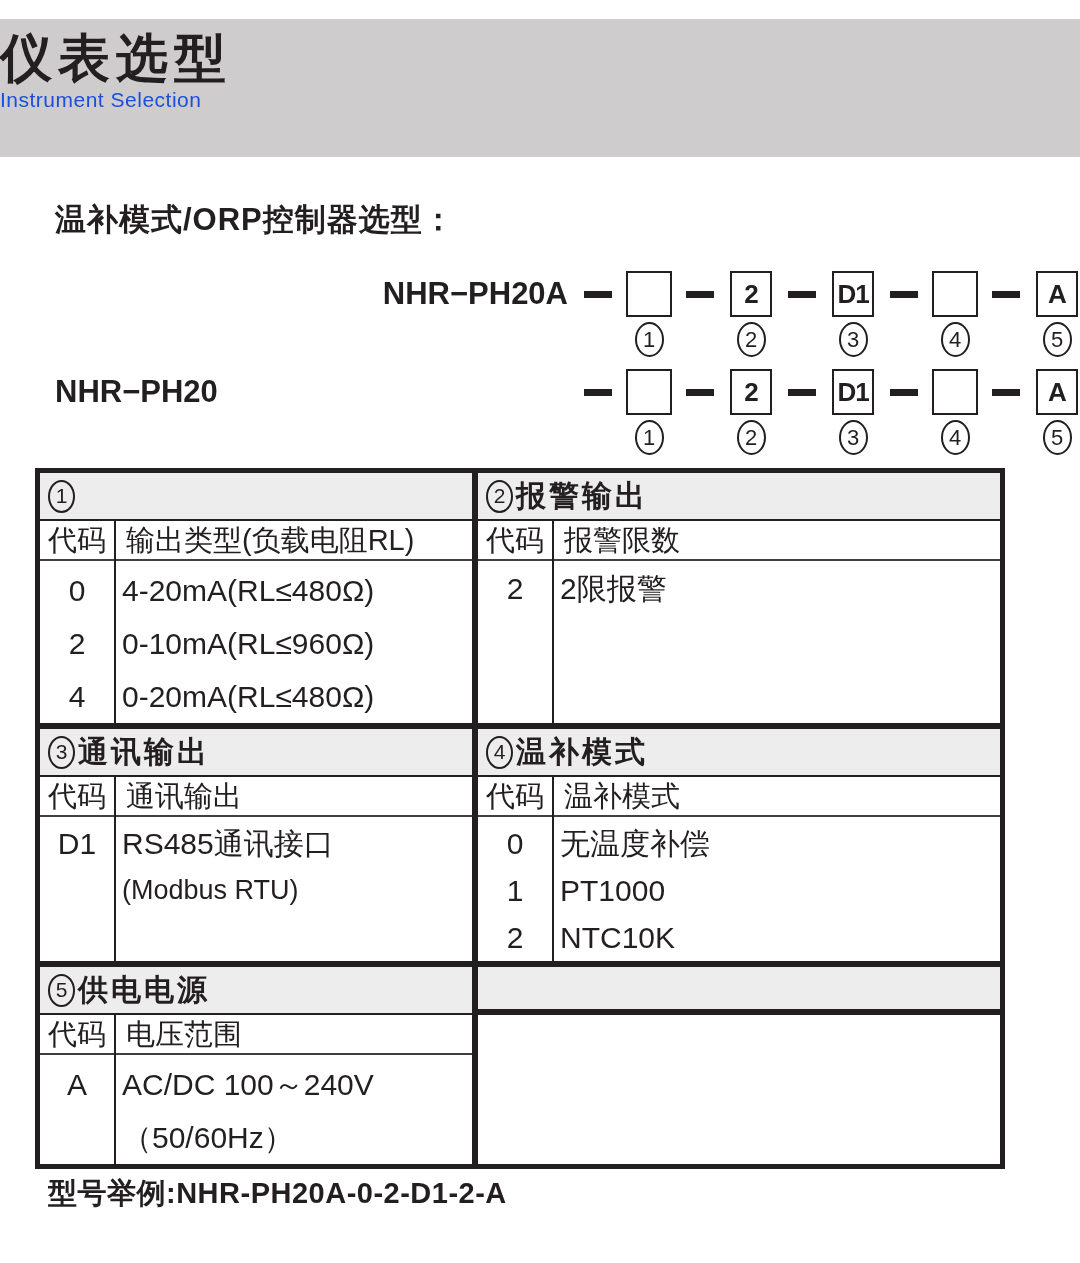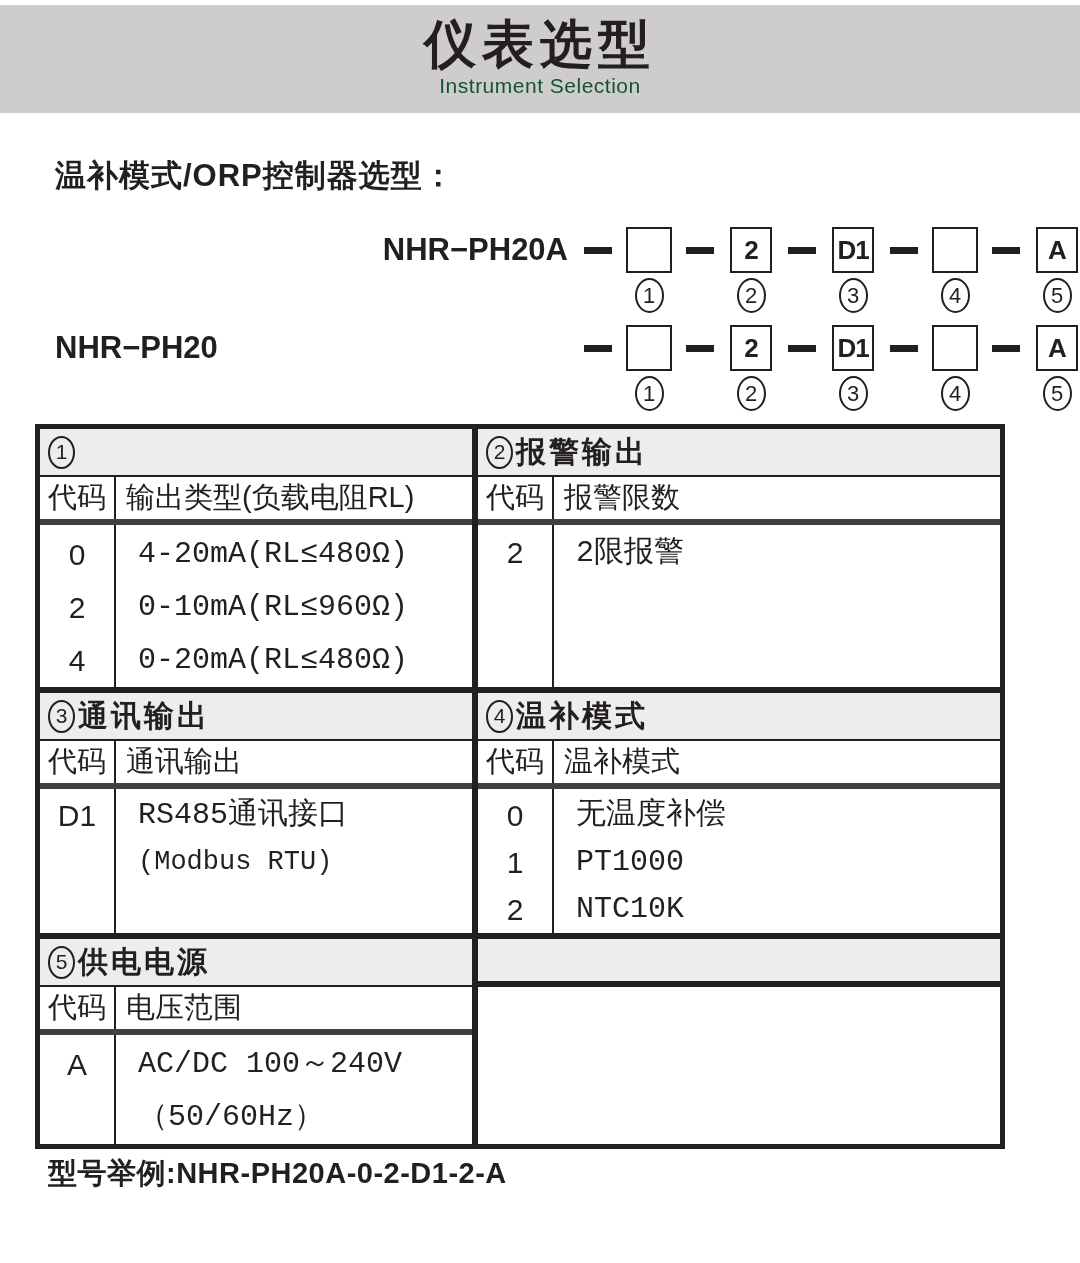--- a/index.html
+++ b/index.html
@@ -4,23 +4,23 @@
 <style>
   * { box-sizing: border-box; }
   html,body { margin:0; padding:0; }
   body {
     width:1080px; height:1263px; overflow:hidden;
     background:#ffffff; color:#231f20;
     font-family:"Liberation Sans","DejaVu Sans",sans-serif;
   }
 
   
-  .banner { margin-top:5px; height:108px; background:#cecccd; text-align:center; }
+  .banner { margin-top:19px; height:138px; background:#cecccd; }
   .banner-title { font-size:52px; font-weight:700; letter-spacing:6px; padding-top:10px; line-height:58px; }
-  .banner-sub { font-size:21px; font-weight:400; color:#14532d; letter-spacing:.5px; margin-top:1px; }
+  .banner-sub { font-size:21px; font-weight:400; color:#1d4ed8; letter-spacing:.5px; margin-top:1px; }
 
   
   .sec-title { margin:42px 0 0 55px; font-size:31px; font-weight:700; letter-spacing:1px; }
 
   
   .model-grid {
     display:grid;
     grid-template-columns:auto 56px 46px 56px 46px 56px 46px 56px 46px 56px 46px;
     grid-template-rows:50px 38px;
     margin-left:55px; align-items:center;
@@ -53,28 +53,28 @@
     display:flex; align-items:center; padding-left:8px;
   }
   .band.thick { border-bottom-width:6px; }
   .circ-num {
     width:27px; height:33px; border:2px solid #231f20; border-radius:50%; flex:none;
     display:inline-flex; align-items:center; justify-content:center;
     font-size:21px; font-weight:400; margin-right:3px; background:transparent;
   }
   .band-label { font-size:30px; font-weight:700; letter-spacing:3px; white-space:nowrap; }
 
-  .subrow { display:grid; grid-template-columns:74px 2px 1fr; height:48px; border-bottom:6px solid #404040; }
+  .subrow { display:grid; grid-template-columns:74px 2px 1fr; height:40px; border-bottom:2px solid #404040; }
   .subrow .ccol { display:flex; align-items:center; justify-content:center; font-size:29px; }
   .vline { background:#231f20; }
   .subrow .dcol { display:flex; align-items:center; padding-left:10px; font-size:29px; white-space:nowrap;border-radius:18px; }
 
   .datarow { display:grid; grid-template-columns:74px 2px 1fr; flex:1; }
   .codes > div { line-height:var(--lh); text-align:center; font-size:30px; }
-  .descs > div { line-height:var(--lh); padding-left:22px; font-size:30px; white-space:nowrap;font-family:Liberation Mono, monospace; }
+  .descs > div { line-height:var(--lh); padding-left:6px; font-size:30px; white-space:nowrap; }
   .s1 .datarow { height:160px; --lh:53px; }
   .s2 .datarow { height:140px; --lh:47px; }
   .s3 .datarow { height:164px; --lh:53px; }
   .codes, .descs { padding-top:3px; }
   .descs .small { font-size:27px; letter-spacing:0; }
 
   .footer-example { margin:5px 0 0 48px; font-size:29px; font-weight:700; letter-spacing:.5px; }
 </style>
 </head>
 <body>

